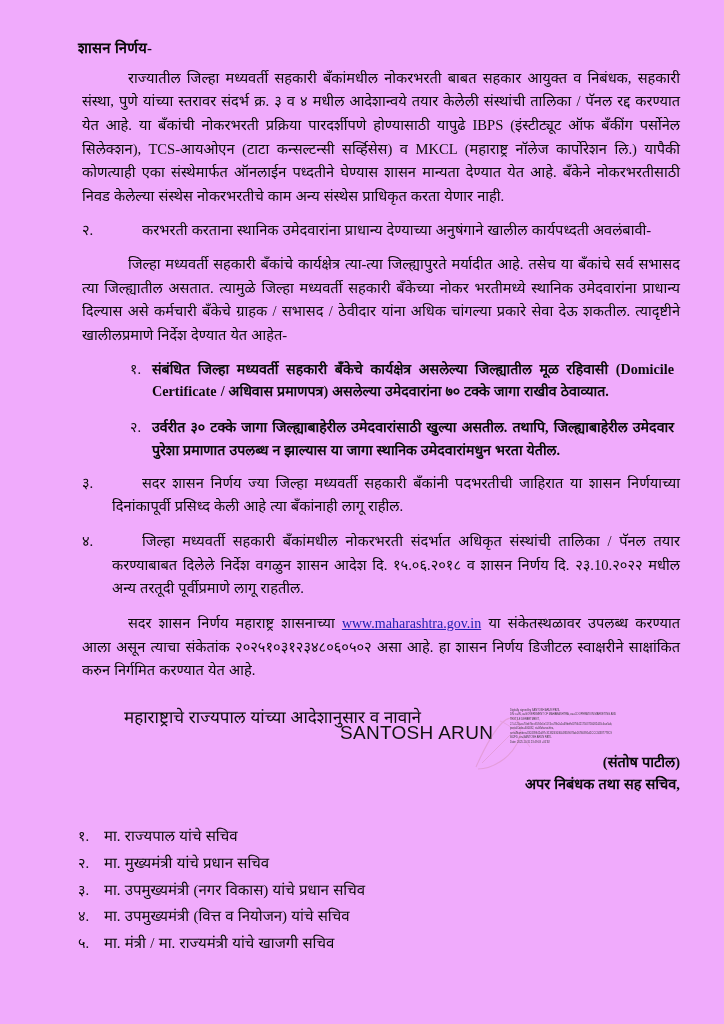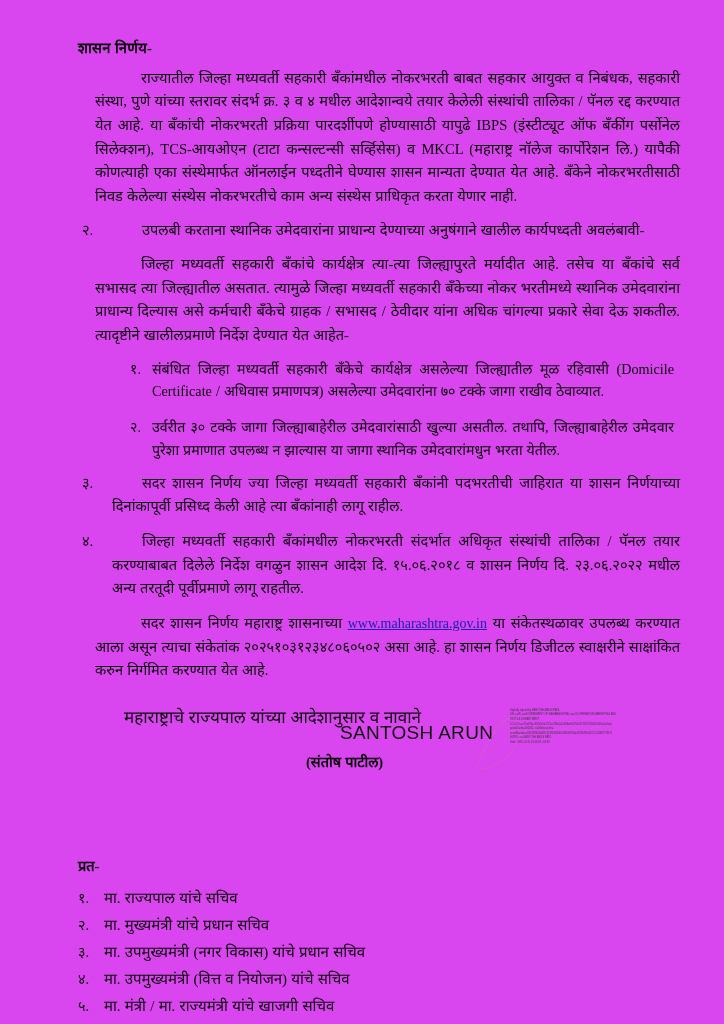--- a/index.html
+++ b/index.html
@@ -10,21 +10,21 @@
   }
   body {
     font-family: "Liberation Serif", "DejaVu Serif", serif;
     color: #000000;
   }
   .page {
     position: relative;
     width: 724px;
     height: 1024px;
     margin: 0 auto;
-    background: #d946ef;
+    background: #f0abfc;
     overflow: hidden;
     box-sizing: border-box;
     padding: 38px 48px 20px 78px;
   }
   .doc-body {
     position: relative;
     width: 602px;
   }
 
   
@@ -38,21 +38,21 @@
     word-spacing: 0.5px;
   }
   .section-head {
     font-size: 14.8px;
     font-weight: bold;
     letter-spacing: 0.2px;
     margin: 0 0 8px 0;
     line-height: 1.4;
   }
   p.para {
-    margin: 0 0 10px 17px;
+    margin: 0 0 10px 4px;
   }
   p.para.indent {
     text-indent: 46px;
   }
 
   
   .clause {
     display: flex;
     align-items: flex-start;
     margin: 0 0 11px 0;
@@ -93,20 +93,21 @@
     font-size: 14.2px;
     line-height: 1.6;
   }
   .sub-text {
     flex: 1 1 auto;
     font-size: 14.2px;
     line-height: 1.6;
     text-align: justify;
     text-justify: inter-word;
     padding-right: 6px;
+    font-weight: bold;
   }
 
   
   a.url {
     color: #2020b0;
     font-family: "Liberation Serif", "DejaVu Serif", serif;
     font-size: 14px;
   }
 
   
@@ -153,21 +154,21 @@
     width: 70px;
     height: 62px;
     opacity: 0.30;
     pointer-events: none;
   }
   .designation {
     position: absolute;
     left: 0;
     top: 46px;
     width: 100%;
-    text-align: left;
+    text-align: right;
     padding-left: 228px;
     box-sizing: border-box;
   }
   .designation div {
     font-size: 14.5px;
     font-weight: bold;
     line-height: 1.55;
   }
 
   
@@ -203,21 +204,21 @@
 
 <div class="page">
   <div class="doc-body">
 
     <div class="mr section-head">शासन निर्णय-</div>
 
     <p class="mr para indent">राज्यातील जिल्हा मध्यवर्ती सहकारी बँकांमधील नोकरभरती बाबत सहकार आयुक्त व निबंधक, सहकारी संस्था, पुणे यांच्या स्तरावर संदर्भ क्र. ३ व ४ मधील आदेशान्वये तयार केलेली संस्थांची तालिका / पॅनल रद्द करण्यात येत आहे. या बँकांची नोकरभरती प्रक्रिया पारदर्शीपणे होण्यासाठी यापुढे  IBPS (इंस्टीट्यूट ऑफ बँकींग पर्सोनेल सिलेक्शन), TCS-आयओएन (टाटा कन्सल्टन्सी सर्व्हिसेस) व MKCL (महाराष्ट्र नॉलेज कार्पोरेशन लि.) यापैकी कोणत्याही एका संस्थेमार्फत ऑनलाईन पध्दतीने घेण्यास शासन मान्यता देण्यात येत आहे. बँकेने नोकरभरतीसाठी निवड केलेल्या संस्थेस नोकरभरतीचे काम अन्य संस्थेस प्राधिकृत करता येणार नाही.</p>
 
     <div class="clause">
       <div class="mr clause-num">२.</div>
-      <div class="mr clause-text lead">उपलबी करताना स्थानिक उमेदवारांना प्राधान्य देण्याच्या अनुषंगाने खालील कार्यपध्दती अवलंबावी-</div>
+      <div class="mr clause-text lead">करभरती करताना स्थानिक उमेदवारांना प्राधान्य देण्याच्या अनुषंगाने खालील कार्यपध्दती अवलंबावी-</div>
     </div>
 
     <p class="mr para indent">जिल्हा मध्यवर्ती सहकारी बँकांचे कार्यक्षेत्र त्या-त्या जिल्ह्यापुरते मर्यादीत आहे. तसेच या बँकांचे सर्व सभासद त्या जिल्ह्यातील असतात. त्यामुळे जिल्हा मध्यवर्ती सहकारी बँकेच्या नोकर भरतीमध्ये स्थानिक उमेदवारांना प्राधान्य दिल्यास असे कर्मचारी बँकेचे ग्राहक / सभासद / ठेवीदार यांना अधिक चांगल्या प्रकारे सेवा देऊ शकतील. त्यादृष्टीने खालीलप्रमाणे निर्देश देण्यात येत आहेत-</p>
 
     <div class="sublist">
       <div class="subitem">
         <div class="mr sub-num">१.</div>
         <div class="mr sub-text">संबंधित जिल्हा मध्यवर्ती सहकारी बँकेचे कार्यक्षेत्र असलेल्या जिल्ह्यातील मूळ रहिवासी (Domicile Certificate / अधिवास प्रमाणपत्र) असलेल्या उमेदवारांना ७० टक्के जागा राखीव ठेवाव्यात.</div>
       </div>
       <div class="subitem">
@@ -226,21 +227,21 @@
       </div>
     </div>
 
     <div class="clause">
       <div class="mr clause-num">३.</div>
       <div class="mr clause-text lead">सदर शासन निर्णय ज्या जिल्हा मध्यवर्ती सहकारी बँकांनी पदभरतीची जाहिरात या शासन निर्णयाच्या दिनांकापूर्वी प्रसिध्द केली आहे त्या बँकांनाही लागू राहील.</div>
     </div>
 
     <div class="clause">
       <div class="mr clause-num">४.</div>
-      <div class="mr clause-text lead">जिल्हा मध्यवर्ती सहकारी बँकांमधील नोकरभरती संदर्भात अधिकृत संस्थांची तालिका / पॅनल तयार करण्याबाबत दिलेले निर्देश वगळुन शासन आदेश दि. १५.०६.२०१८ व शासन निर्णय दि. २३.०६.२०२२ मधील अन्य तरतूदी पूर्वीप्रमाणे लागू राहतील.</div>
+      <div class="mr clause-text lead">जिल्हा मध्यवर्ती सहकारी बँकांमधील नोकरभरती संदर्भात अधिकृत संस्थांची तालिका / पॅनल तयार करण्याबाबत दिलेले निर्देश वगळुन शासन आदेश दि. १५.०६.२०१८ व शासन निर्णय दि. २३.10.२०२२ मधील अन्य तरतूदी पूर्वीप्रमाणे लागू राहतील.</div>
     </div>
 
     <p class="mr para indent">
       <span>सदर शासन निर्णय महाराष्ट्र शासनाच्या </span><a class="url" href="#">www.maharashtra.gov.in</a><span>  या संकेतस्थळावर उपलब्ध करण्यात आला असून त्याचा संकेतांक २०२५१०३१२३४८०६०५०२ असा आहे. हा शासन निर्णय डिजीटल स्वाक्षरीने साक्षांकित करुन निर्गमित करण्यात येत आहे.</span>
     </p>
 
     <div class="sign-zone">
 
       <div class="mr order-by">महाराष्ट्राचे राज्यपाल यांच्या आदेशानुसार व नावाने</div>
 
@@ -260,24 +261,24 @@
         <div>TEXTILE DEPARTMENT,</div>
         <div>2.5.4.20=ca70eb7bcc6594e1e1174ca79b2a1a69beffd17944217503716082443c4ae5ab,</div>
         <div>postalCode=400032, st=Maharashtra,</div>
         <div>serialNumber=332439942a8f7c313824303644f3D9078ab16760891d2CCC34387778C9</div>
         <div>662FD, cn=SANTOSH ARUN PATIL</div>
         <div>Date: 2025.10.31 23:49:03 +05'30'</div>
       </div>
 
       <div class="mr designation">
         <div>(संतोष पाटील)</div>
-      </div>
-    </div>
-
-    <div class="mr copies-head">प्रत-</div>
+        <div>अपर निबंधक तथा सह सचिव,</div>
+      </div>
+    </div>
+
 
     <ul class="copies">
       <li class="copy-item">
         <span class="mr copy-num">१.</span>
         <span class="mr copy-text">मा. राज्यपाल यांचे सचिव</span>
       </li>
       <li class="copy-item">
         <span class="mr copy-num">२.</span>
         <span class="mr copy-text">मा. मुख्यमंत्री यांचे प्रधान सचिव</span>
       </li>

